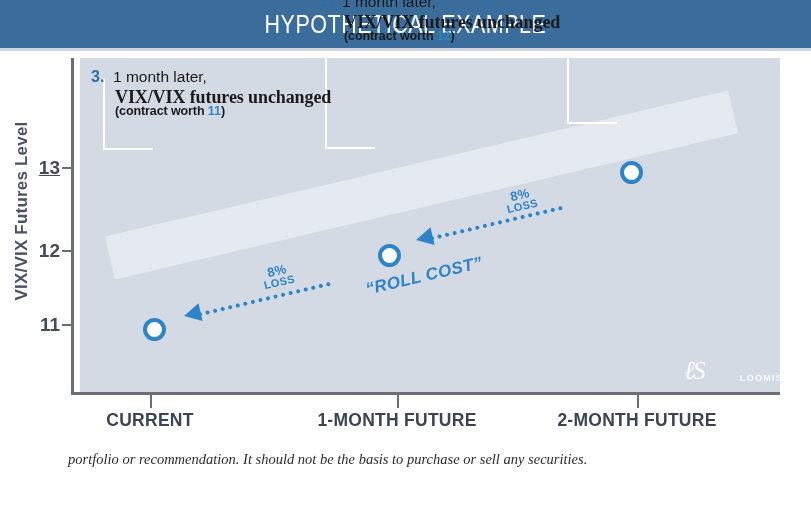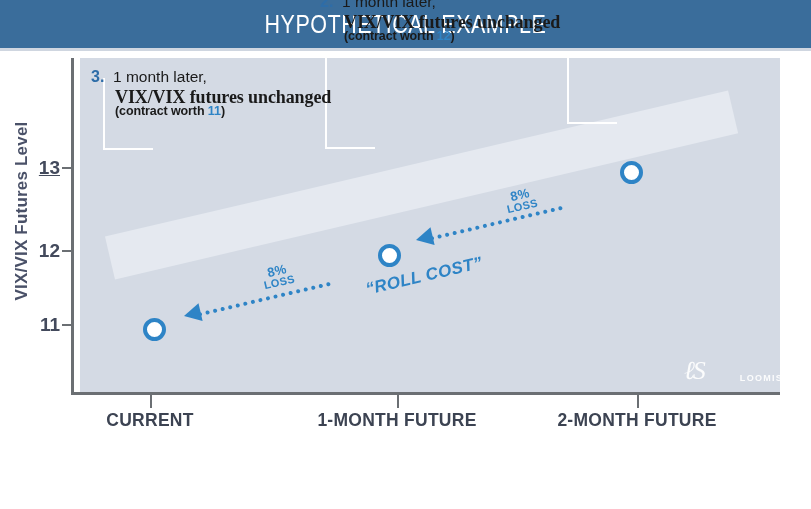--- a/index.html
+++ b/index.html
@@ -245,13 +245,14 @@
   <div class="xlabel" style="left:75px;width:150px;">CURRENT</div>
 
   <div class="xtick" style="left:397px;"></div>
   <div class="xlabel" style="left:307px;width:180px;">1-MONTH FUTURE</div>
 
   <div class="xtick" style="left:637px;"></div>
   <div class="xlabel" style="left:547px;width:180px;">2-MONTH FUTURE</div>
 </div>
 
 <div class="footnote">
+  <div>portfolio or recommendation. It should not be the basis to purchase or sell any securities.</div>
 </div>
 
 </body></html>

